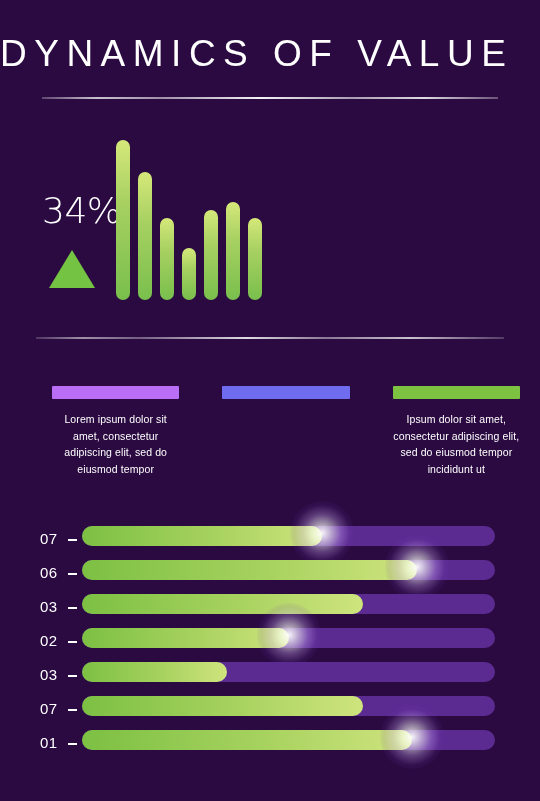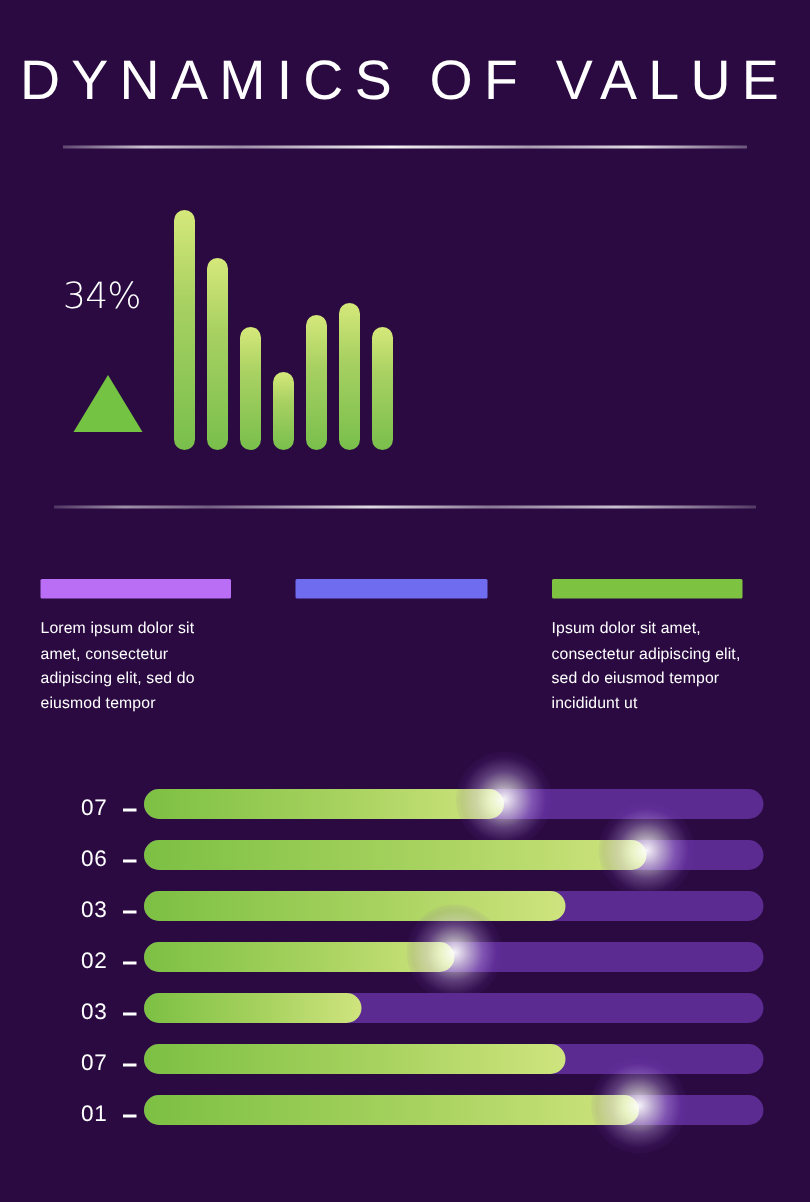--- a/index.html
+++ b/index.html
@@ -13,21 +13,20 @@
   .poster {
     position:absolute; inset:0;
     width:540px; height:801px;
     background:#2a0a41;
   }
 
   
   .title {
     position:absolute;
     left:0; right:0; top:33px;
-    text-align:center;
     color:#ffffff;
     font-family:"Liberation Sans", sans-serif;
     font-size:37px;
     font-weight:400;
     letter-spacing:7.5px;
     white-space:nowrap;
   }
   .title-rule {
     position:absolute;
     left:42px; top:97px;
@@ -42,24 +41,24 @@
       rgba(255,255,255,0.30) 100%);
   }
 
   
   .stat-block { position:absolute; }
   .stat-left  { left:40px;  top:125px; width:220px; height:175px; }
   .stat-right { left:290px; top:125px; width:215px; height:175px; }
 
   .pct {
     position:absolute;
-    left:2px; top:60px;
+    left:2px; top:68px;
     color:#ffffff;
     font-family:"DejaVu Sans", sans-serif;
-    font-size:24px;
+    font-size:36px;
     font-weight:300;
     letter-spacing:-0.5px;
     line-height:1;
   }
   .tri {
     position:absolute;
     left:9px; top:125px;
     width:0; height:0;
   }
   .tri-up {
@@ -105,44 +104,45 @@
       rgba(255,255,255,0.35) 22%,
       rgba(255,255,255,0.85) 45%,
       rgba(255,255,255,0.45) 62%,
       rgba(255,255,255,0.75) 80%,
       rgba(255,255,255,0.20) 100%);
   }
 
   
   .legend {
     position:absolute;
-    left:27px; top:386px;
+    left:52px; top:386px;
     width:468px;
     display:flex;
     gap:43px;
+    text-align:center;
   }
   .legend-col { width:135px; }
   .legend-swatch {
     height:13px;
     width:100%;
     border-radius:1px;
     margin-bottom:12px;
   }
   .legend-text {
     color:#ffffff;
     font-family:"Liberation Sans", sans-serif;
     font-size:10.5px;
     line-height:16.5px;
     letter-spacing:0.1px;
   }
 
   
   .progress {
     position:absolute;
-    left:14px; top:523px;
+    left:0; top:523px;
     width:524px;
   }
   .prow {
     position:relative;
     height:34px;
     margin-bottom:0px;
   }
   .prow-label {
     position:absolute;
     left:40px; top:7px;

